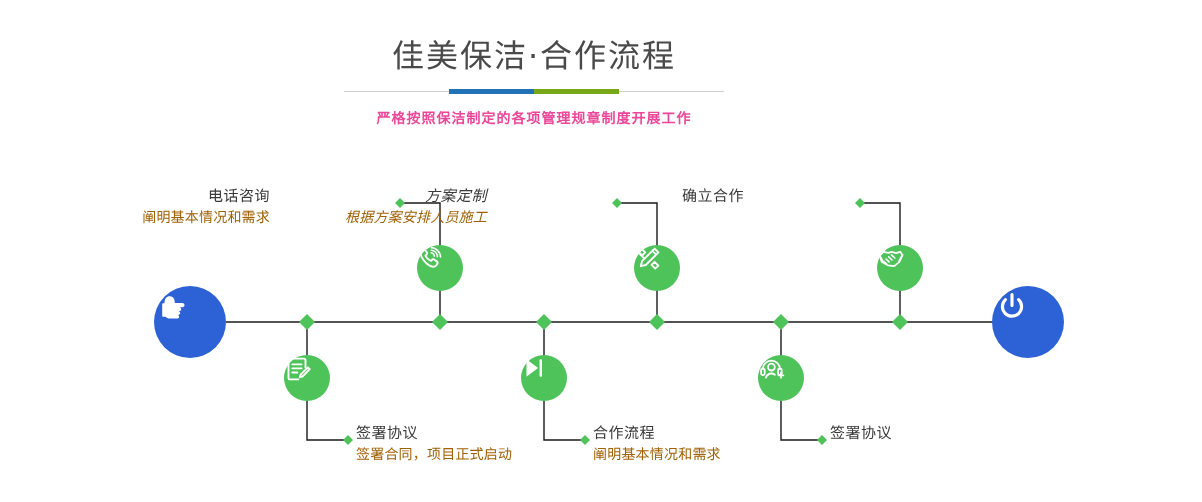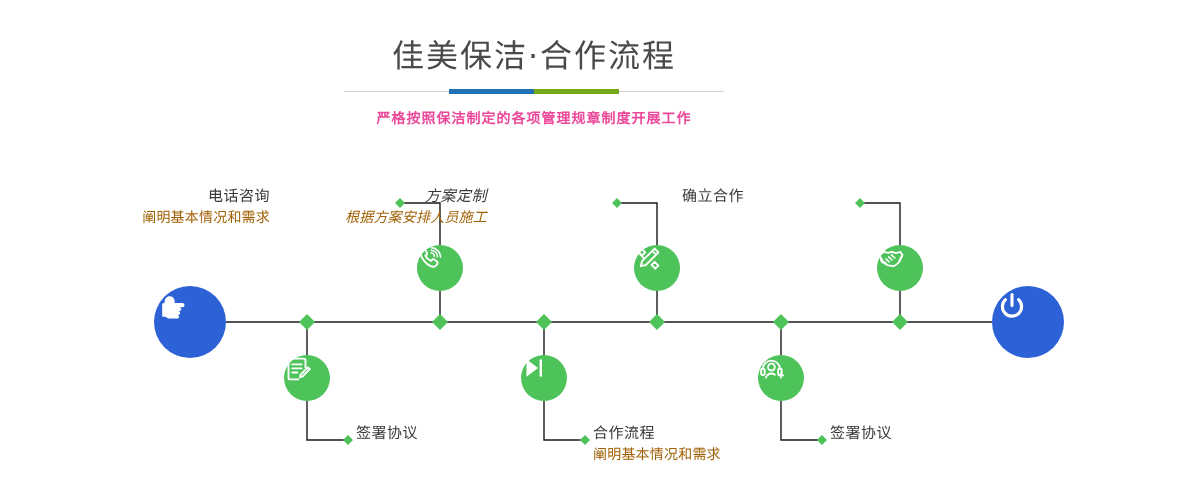--- a/index.html
+++ b/index.html
@@ -219,20 +219,21 @@
     <svg width="28" height="28" viewBox="0 0 28 28">
       <path fill="none" stroke="#ffffff" stroke-width="1.9" stroke-linejoin="round" d="M21.5 13.2V5.2a1.6 1.6 0 0 0-1.6-1.6H6.1A1.6 1.6 0 0 0 4.5 5.2v17.6a1.6 1.6 0 0 0 1.6 1.6h9.1"></path>
       <line x1="8.2" y1="9.3" x2="17.6" y2="9.3" stroke="#ffffff" stroke-width="1.8" stroke-linecap="round"></line>
       <line x1="8.2" y1="13.4" x2="17.6" y2="13.4" stroke="#ffffff" stroke-width="1.8" stroke-linecap="round"></line>
       <line x1="8.2" y1="17.5" x2="13.4" y2="17.5" stroke="#ffffff" stroke-width="1.8" stroke-linecap="round"></line>
       <path fill="none" stroke="#ffffff" stroke-width="1.9" stroke-linejoin="round" d="M23.9 12.3l1.9 1.9-7.3 7.3-2.6.7.7-2.6z"></path>
     </svg>
   </div>
   <div class="label label-bottom" style="left:356px; top:424px;">
     <div class="label-title">签署协议</div>
+    <div class="label-desc">签署合同，项目正式启动</div>
   </div>
 
   <div class="node" style="left:634px; top:245px;">
     <svg width="28" height="28" viewBox="0 0 28 28">
       <path fill="none" stroke="#ffffff" stroke-width="1.9" stroke-linejoin="round" d="M20.6 3.6l3.8 3.8-12.6 12.6-5 1.2 1.2-5z"></path>
       <line x1="18.3" y1="5.9" x2="22.1" y2="9.7" stroke="#ffffff" stroke-width="1.7"></line>
       <path fill="none" stroke="#ffffff" stroke-width="1.9" stroke-linejoin="round" d="M7.4 3.6l3.8 3.8-3.1 3.1-3.8-3.8z"></path>
       <path fill="none" stroke="#ffffff" stroke-width="1.9" stroke-linejoin="round" d="M20.6 16.8l3.8 3.8-3.1 3.1-3.8-3.8z"></path>
       <line x1="5.1" y1="8.4" x2="9.9" y2="13.2" stroke="#ffffff" stroke-width="1.7" stroke-linecap="round"></line>
     </svg>

